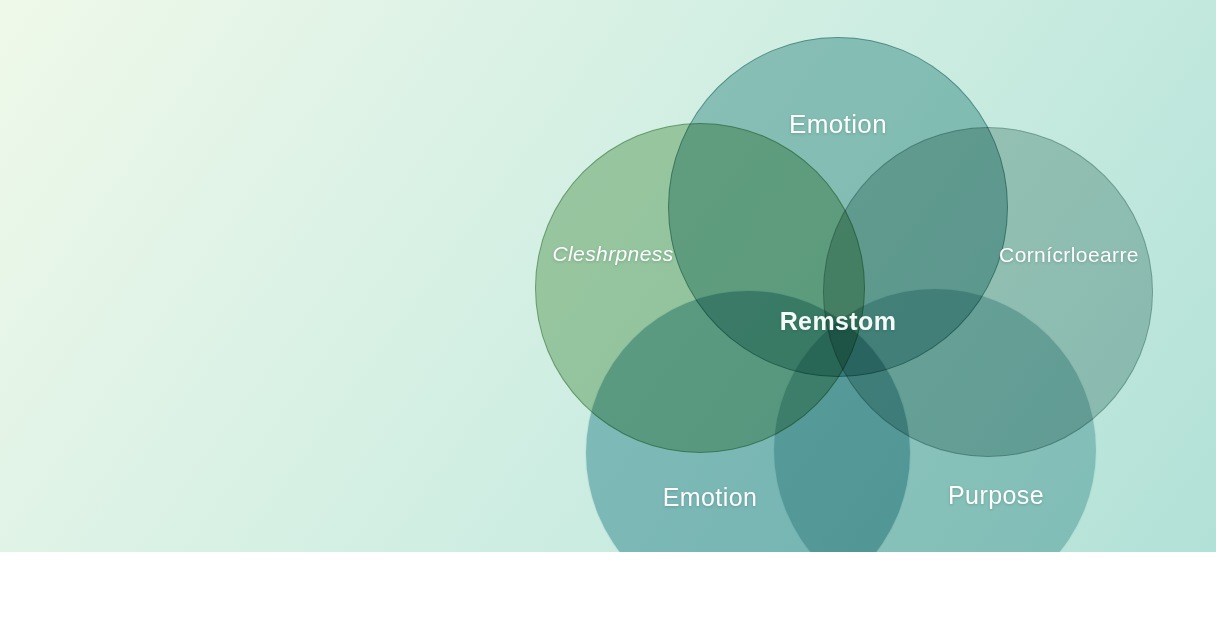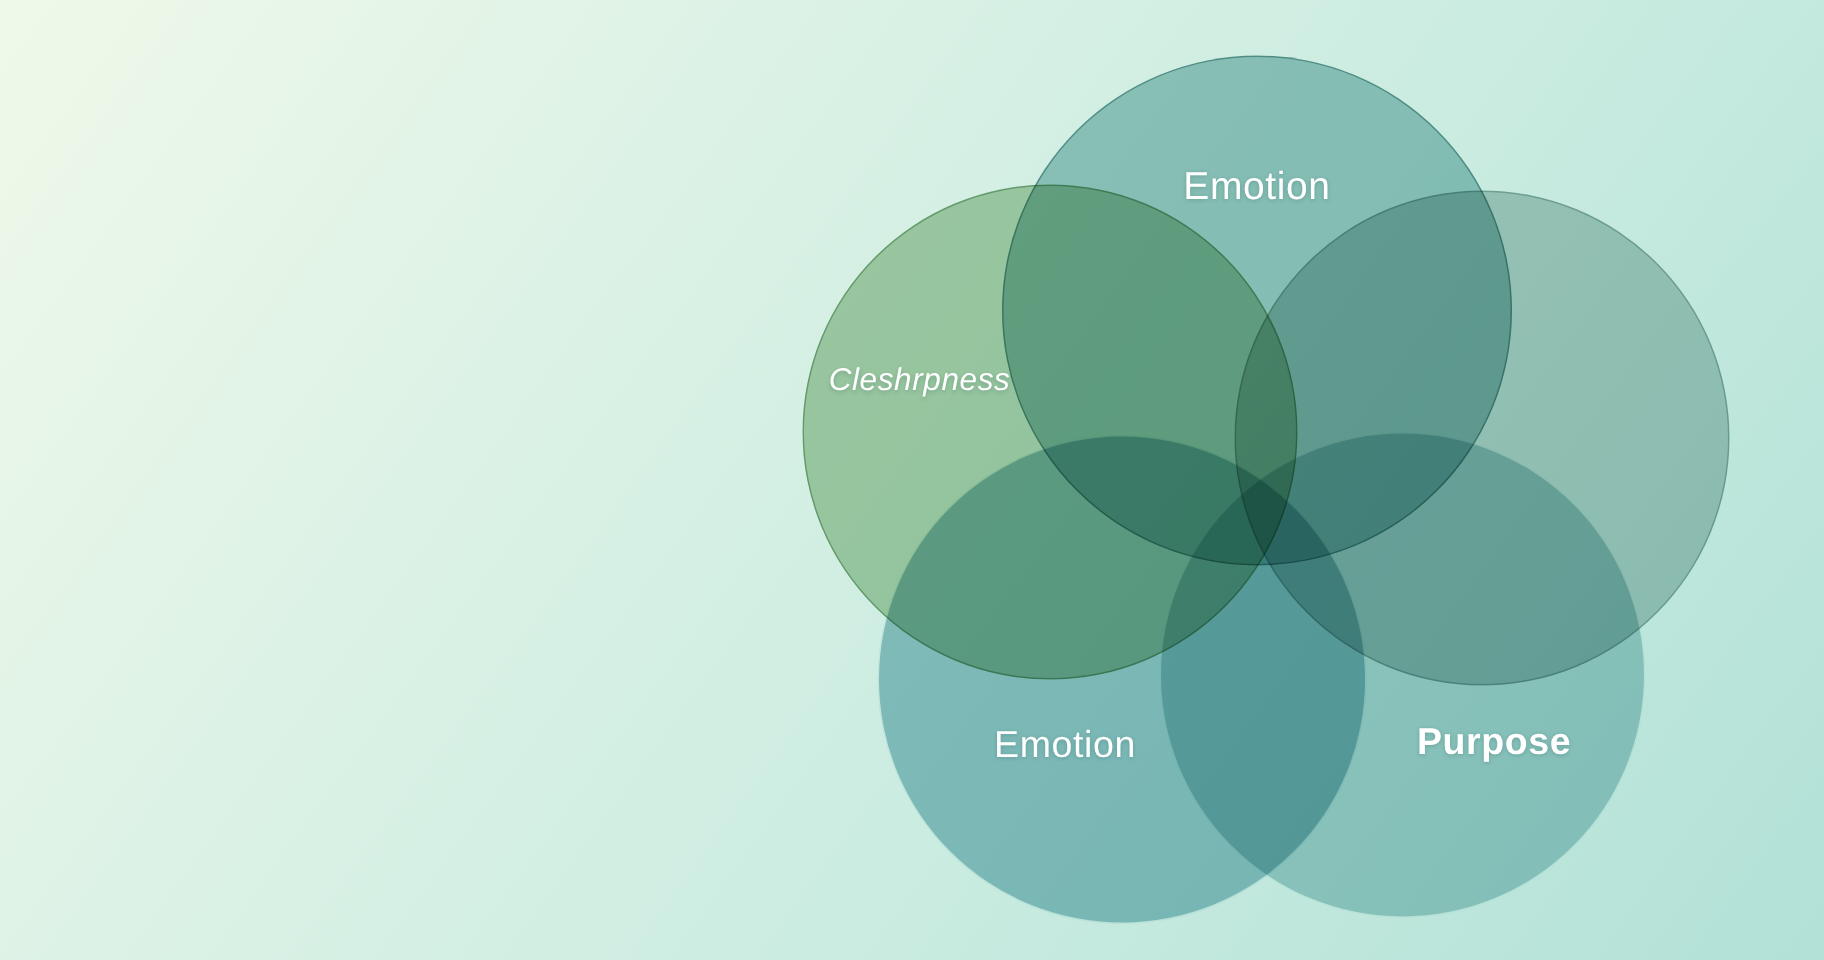--- a/index.html
+++ b/index.html
@@ -4,21 +4,21 @@
 <style>
   html, body {
     margin: 0;
     padding: 0;
     background: #ffffff;
     font-family: "Liberation Sans", "DejaVu Sans", sans-serif;
   }
   .stage {
     position: relative;
     width: 1216px;
-    height: 640px;
+    height: 552px;
     overflow: hidden;
   }
   .circle {
     position: absolute;
     border-radius: 50%;
     mix-blend-mode: multiply;
     box-sizing: border-box;
   }
   .vlabel {
     position: absolute;
@@ -35,15 +35,17 @@
 
 <div class="stage" style="background: linear-gradient(126deg, rgb(239, 249, 233) 0%, rgb(221, 242, 230) 30%, rgb(203, 236, 225) 60%, rgb(178, 225, 215) 100%);">
   <div class="circle" style="left: 668px; top: 37px; width: 340px; height: 340px; background: rgba(104, 170, 168, 0.6); border: 1.5px solid rgba(42, 110, 105, 0.55);"></div>
   <div class="circle" style="left: 535px; top: 123px; width: 330px; height: 330px; background: rgba(130, 180, 122, 0.58); border: 1.5px solid rgba(58, 120, 62, 0.5);"></div>
   <div class="circle" style="left: 823px; top: 127px; width: 330px; height: 330px; background: rgba(128, 166, 160, 0.52); border: 1.5px solid rgba(70, 115, 110, 0.4);"></div>
   <div class="circle" style="left: 585px; top: 290px; width: 326px; height: 326px; background: rgba(85, 160, 172, 0.58); border: 1.5px solid rgba(255, 255, 255, 0.85);"></div>
   <div class="circle" style="left: 773px; top: 288px; width: 324px; height: 324px; background: rgba(110, 175, 178, 0.52); border: 1.5px solid rgba(255, 255, 255, 0.9);"></div>
 
   <span class="vlabel" style="left: 838px; top: 124px; font-size: 26px; font-weight: 500; color: rgb(255, 255, 255);">Emotion</span>
   <span class="vlabel" style="left: 613px; top: 254px; font-size: 21px; font-weight: 500; color: rgb(255, 255, 255); font-style: italic;">Cleshrpness</span>
+  <span class="vlabel" style="left: 1069px; top: 255px; font-size: 21px; font-weight: 500; color: rgb(255, 255, 255);">Cornícrloearre</span>
   <span class="vlabel" style="left: 710px; top: 497px; font-size: 25px; font-weight: 500; color: rgb(255, 255, 255);">Emotion</span>
-  <span class="vlabel" style="left: 996px; top: 495px; font-size: 25px; font-weight: 700; color: rgb(255, 255, 255);">Purpose</span>
+  <span class="vlabel" style="left: 996px; top: 495px; font-size: 25px; font-weight: 400; color: rgb(255, 255, 255);">Purpose</span>
+  <span class="vlabel" style="left: 838px; top: 321px; font-size: 25px; font-weight: 600; color: rgb(244, 250, 248);">Remstom</span>
 </div>
 
 </body></html>

